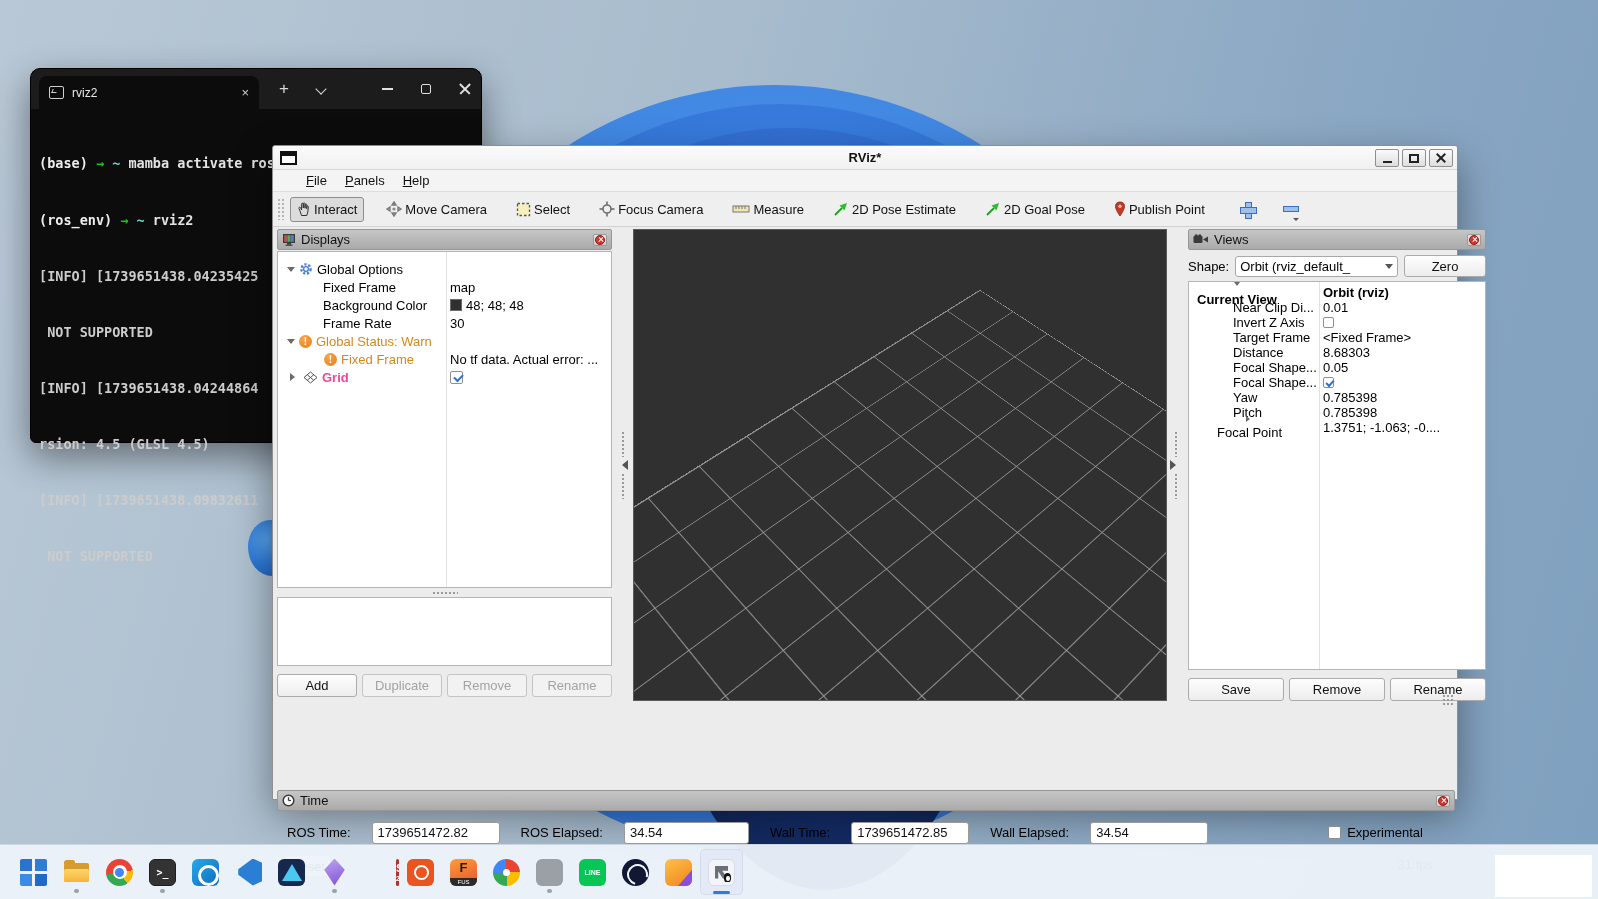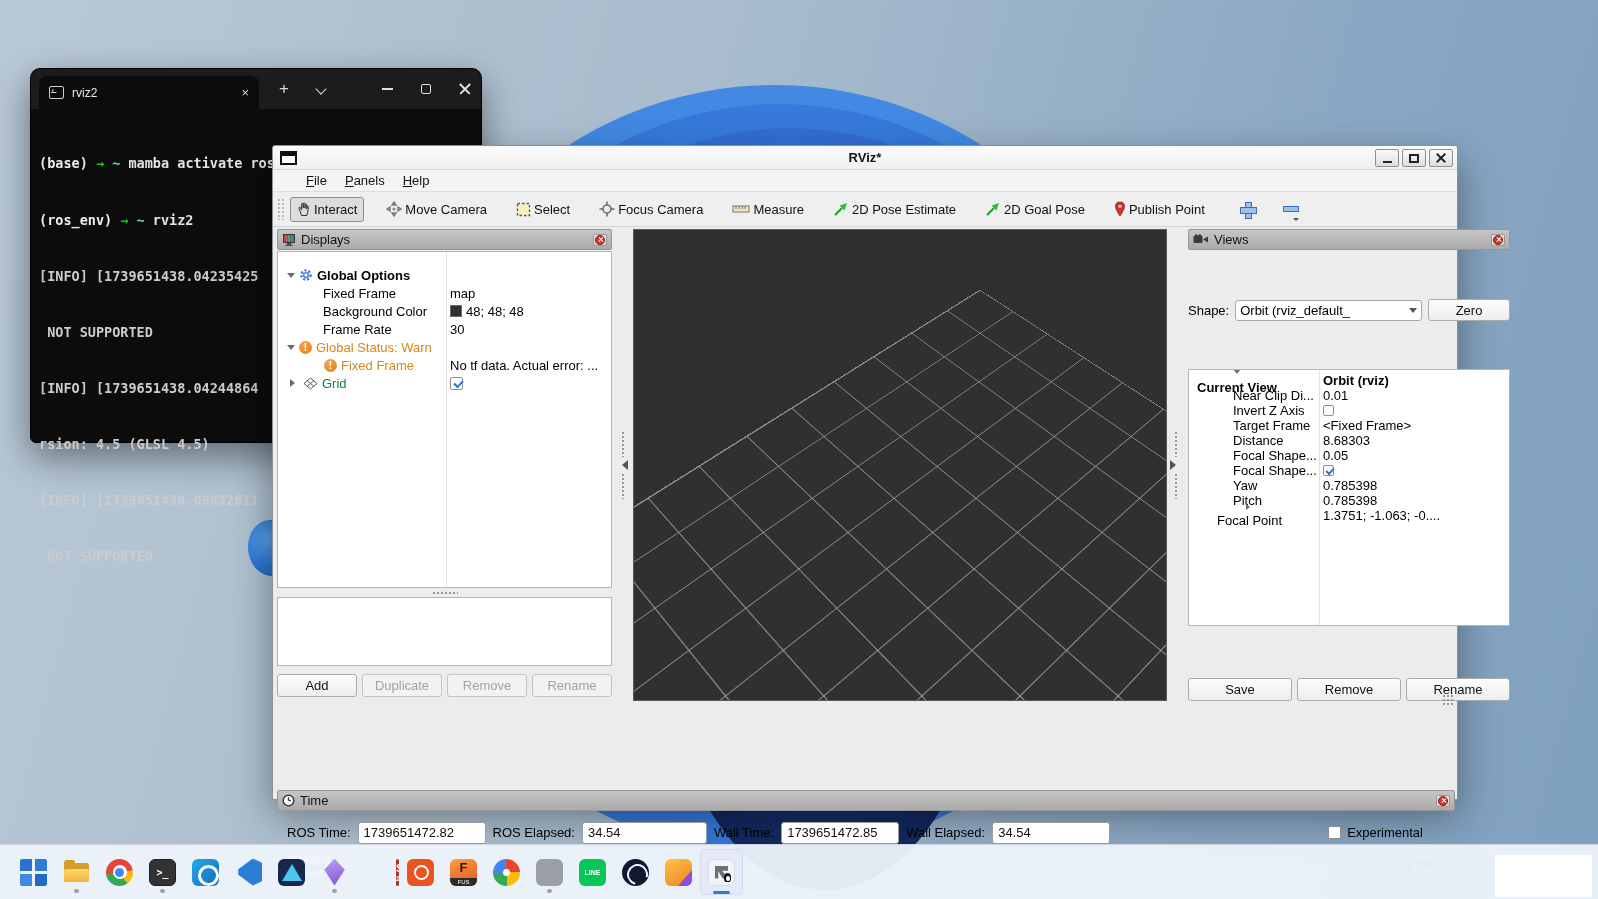--- a/index.html
+++ b/index.html
@@ -91,21 +91,21 @@
   .disp-tree { margin-top:1px; height:337px; position:relative; font-size:13px; }
   .disp-col-sep { position:absolute; left:168px; top:0; bottom:0; width:1px; background:#e2e2e2; }
   .trow { position:relative; height:18px; display:flex; align-items:center; }
   .trow .name { position:absolute; display:flex; align-items:center; gap:4px; }
   .trow .val { position:absolute; left:172px; display:flex; align-items:center; gap:4px; white-space:nowrap; }
   .exp-down { width:0; height:0; border:4px solid transparent; border-top:5px solid #6b6b6b; margin-top:4px; }
   .exp-right { width:0; height:0; border:4px solid transparent; border-left:5px solid #6b6b6b; margin-left:3px; }
   .warn-badge { width:13px; height:13px; border-radius:50%; background:radial-gradient(circle at 35% 30%,#f5a54d,#e77e14); color:#fff;
     font-size:10px; font-weight:bold; display:flex; align-items:center; justify-content:center; }
   .orange-text { color:#d9861a; }
-  .grid-label { color:#15803d; font-weight:normal; }
+  .grid-label { color:#ec4899; font-weight:bold; }
   .swatch { width:12px; height:12px; background:#303030; border:1px solid #6a6a6a; }
   .checkbox { width:13px; height:13px; background:#fff; border:1px solid #8f8f8f; border-radius:2px; position:relative; }
   .checkbox.checked::after { content:""; position:absolute; left:2.5px; top:2.5px; width:7px; height:4px;
     border-left:2px solid #2f6fd0; border-bottom:2px solid #2f6fd0; transform:rotate(-47deg); }
   .disp-splitdots { height:9px; display:flex; align-items:center; justify-content:center; }
   .hdots { width:26px; height:2px; background-image:radial-gradient(circle,#9a9a9a 1px,transparent 1.2px); background-size:4px 2px; }
   .disp-desc { height:69px; margin-bottom:8px; }
   .btnrow { display:flex; gap:5px; }
   .qbtn { flex:1; height:23px; background:linear-gradient(#fdfdfd,#ededed); border:1px solid #ababab; border-radius:3px;
     font-size:13px; color:#111; display:flex; align-items:center; justify-content:center; font-family:inherit; }
@@ -121,41 +121,41 @@
       repeating-linear-gradient(0deg,  rgba(158,158,158,.85) 0 1px, transparent 1px 62px),
       repeating-linear-gradient(90deg, rgba(158,158,158,.85) 0 1px, transparent 1px 62px); }
   .gutter { position:absolute; top:2px; width:21px; height:472px; display:flex; flex-direction:column; align-items:center; justify-content:center; }
   .gutter-left { left:339px; } .gutter-right { right:271px; }
   .vdots { width:2px; height:26px; margin:3px 0;
     background-image:radial-gradient(circle,#9a9a9a 1px,transparent 1.2px); background-size:2px 4px; }
   .arr-left { width:0; height:0; border:5px solid transparent; border-right:6px solid #555; }
   .arr-right { width:0; height:0; border:5px solid transparent; border-left:6px solid #555; }
 
   
-  .views-panel { left:915px; width:322px;gap:44px; }
+  .views-panel { left:915px; width:298px; }
   .views-typerow { display:flex; align-items:center; gap:6px; margin:5px 0 4px 0; font-size:13px; }
   .combo { flex:1; height:21px; background:#fff; border:1px solid #a8a8a8; border-radius:3px; display:flex; align-items:center;
     padding:0 4px; overflow:hidden; white-space:nowrap; font-size:13px; }
   .combo-arrow { margin-left:auto; width:0; height:0; border:4px solid transparent; border-top:5px solid #555; margin-top:4px; flex:none; }
   .zero-btn { width:82px; height:22px; }
   .views-tree { flex:1; position:relative; font-size:13px; margin-bottom:8px; }
   .views-col-sep { position:absolute; left:130px; top:0; bottom:0; width:1px; background:#e2e2e2; }
   .vrow { position:relative; height:15px; display:flex; align-items:center; }
   .vrow .name { position:absolute; display:flex; align-items:center; gap:3px; white-space:nowrap;flex-direction:column; }
   .vrow .val { position:absolute; left:134px; white-space:nowrap; display:flex; align-items:center; }
   .vrow.bold { font-weight:bold; }
   .vexp-down { width:0; height:0; border:3.5px solid transparent; border-top:4.5px solid #6b6b6b; margin-top:4px; }
   .vexp-right { width:0; height:0; border:3.5px solid transparent; border-left:4.5px solid #6b6b6b; }
   .cb-small { width:11px; height:11px; }
   .cb-small.checked::after { left:1.5px; top:1.5px; width:6px; height:3px; }
 
   
   .time-panel { position:absolute; left:4px; top:563px; width:1178px; height:89px; display:flex; flex-direction:column; }
   .time-content { position:relative; flex:1; }
-  .time-fields { position:absolute; left:10px; right:14px; top:10px; height:23px; display:flex; align-items:center; gap:7px; font-size:13px; }
+  .time-fields { position:absolute; left:10px; right:14px; top:10px; height:23px; display:flex; align-items:center; gap:21px; font-size:13px; }
   .tfield { height:22px; border:1px solid #9a9a9a; border-radius:3px; background:#fff; font-size:13px; font-family:inherit; padding:0 5px; color:#111; }
   .w130 { width:128px; } .w125 { width:125px; } .w120 { width:118px; }
   .exp-group { margin-left:auto; margin-right:18px; display:flex; align-items:center; gap:6px; }
   .reset-btn { position:absolute; left:8px; top:44px; width:46px; height:22px; flex:none; }
   .fps { position:absolute; right:22px; top:46px; font-size:13px; color:#111; }
   .rv-resize-grip { position:absolute; right:3px; bottom:2px; width:12px; height:12px;
     background-image:radial-gradient(circle,#9a9a9a 1px,transparent 1.2px); background-size:4px 4px; }
 
   
   .taskbar { position:absolute; left:0; bottom:0; width:1598px; height:55px; background:rgba(238,243,250,.95);
@@ -373,21 +373,21 @@
             </svg>
           <span class="ph-title">Displays</span>
           <span class="close-red">
               <span class="dot"></span>
             </span>
         </div>
 
         <div class="whitebox disp-tree">
           <div class="disp-col-sep"></div>
 
-          <div class="trow" style="margin-top:14px;font-weight:bold;">
+          <div class="trow" style="margin-top:8px;">
             <span class="name" style="left:9px;">
               <span class="exp-down"></span>
               <svg width="14" height="14" viewBox="0 0 14 14">
                   <circle cx="7" cy="7" r="4.6" fill="none" stroke="#4a7fd4" stroke-width="2.4" stroke-dasharray="2.2 1.7"></circle>
                   <circle cx="7" cy="7" r="2.4" fill="none" stroke="#4a7fd4" stroke-width="1.4"></circle>
                 </svg>
               <span>Global Options</span>
             </span>
           </div>
 

